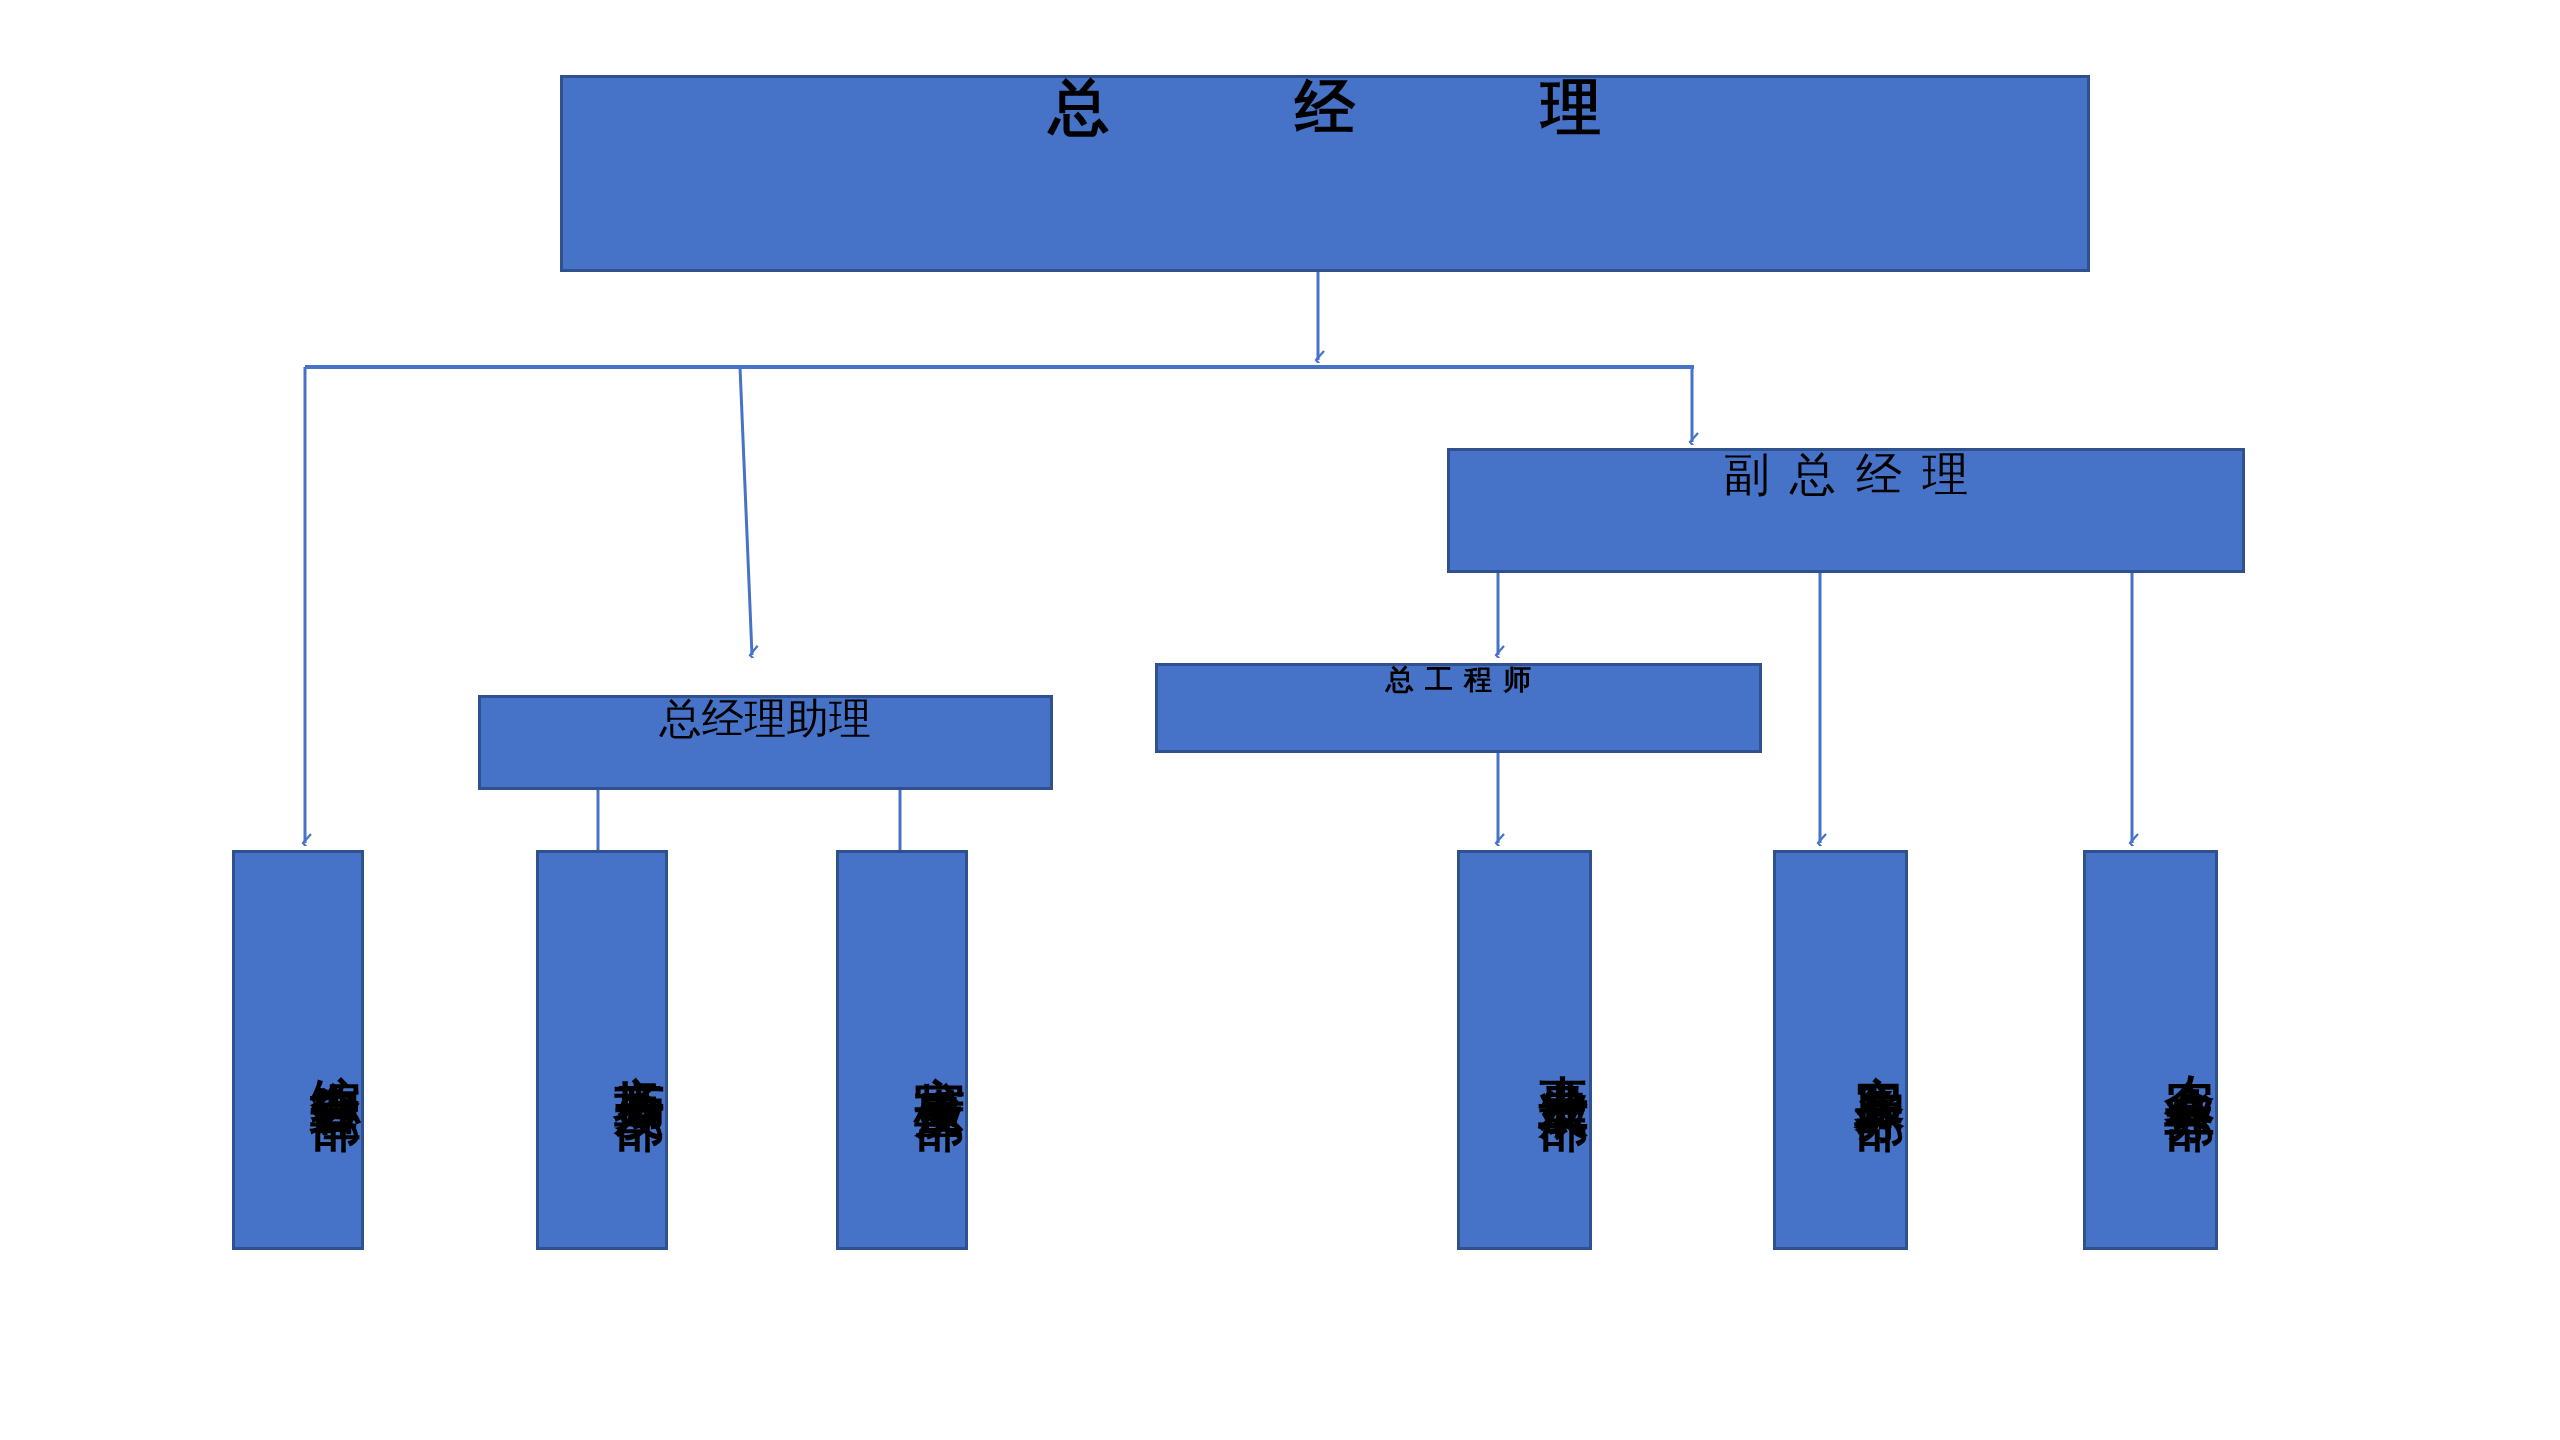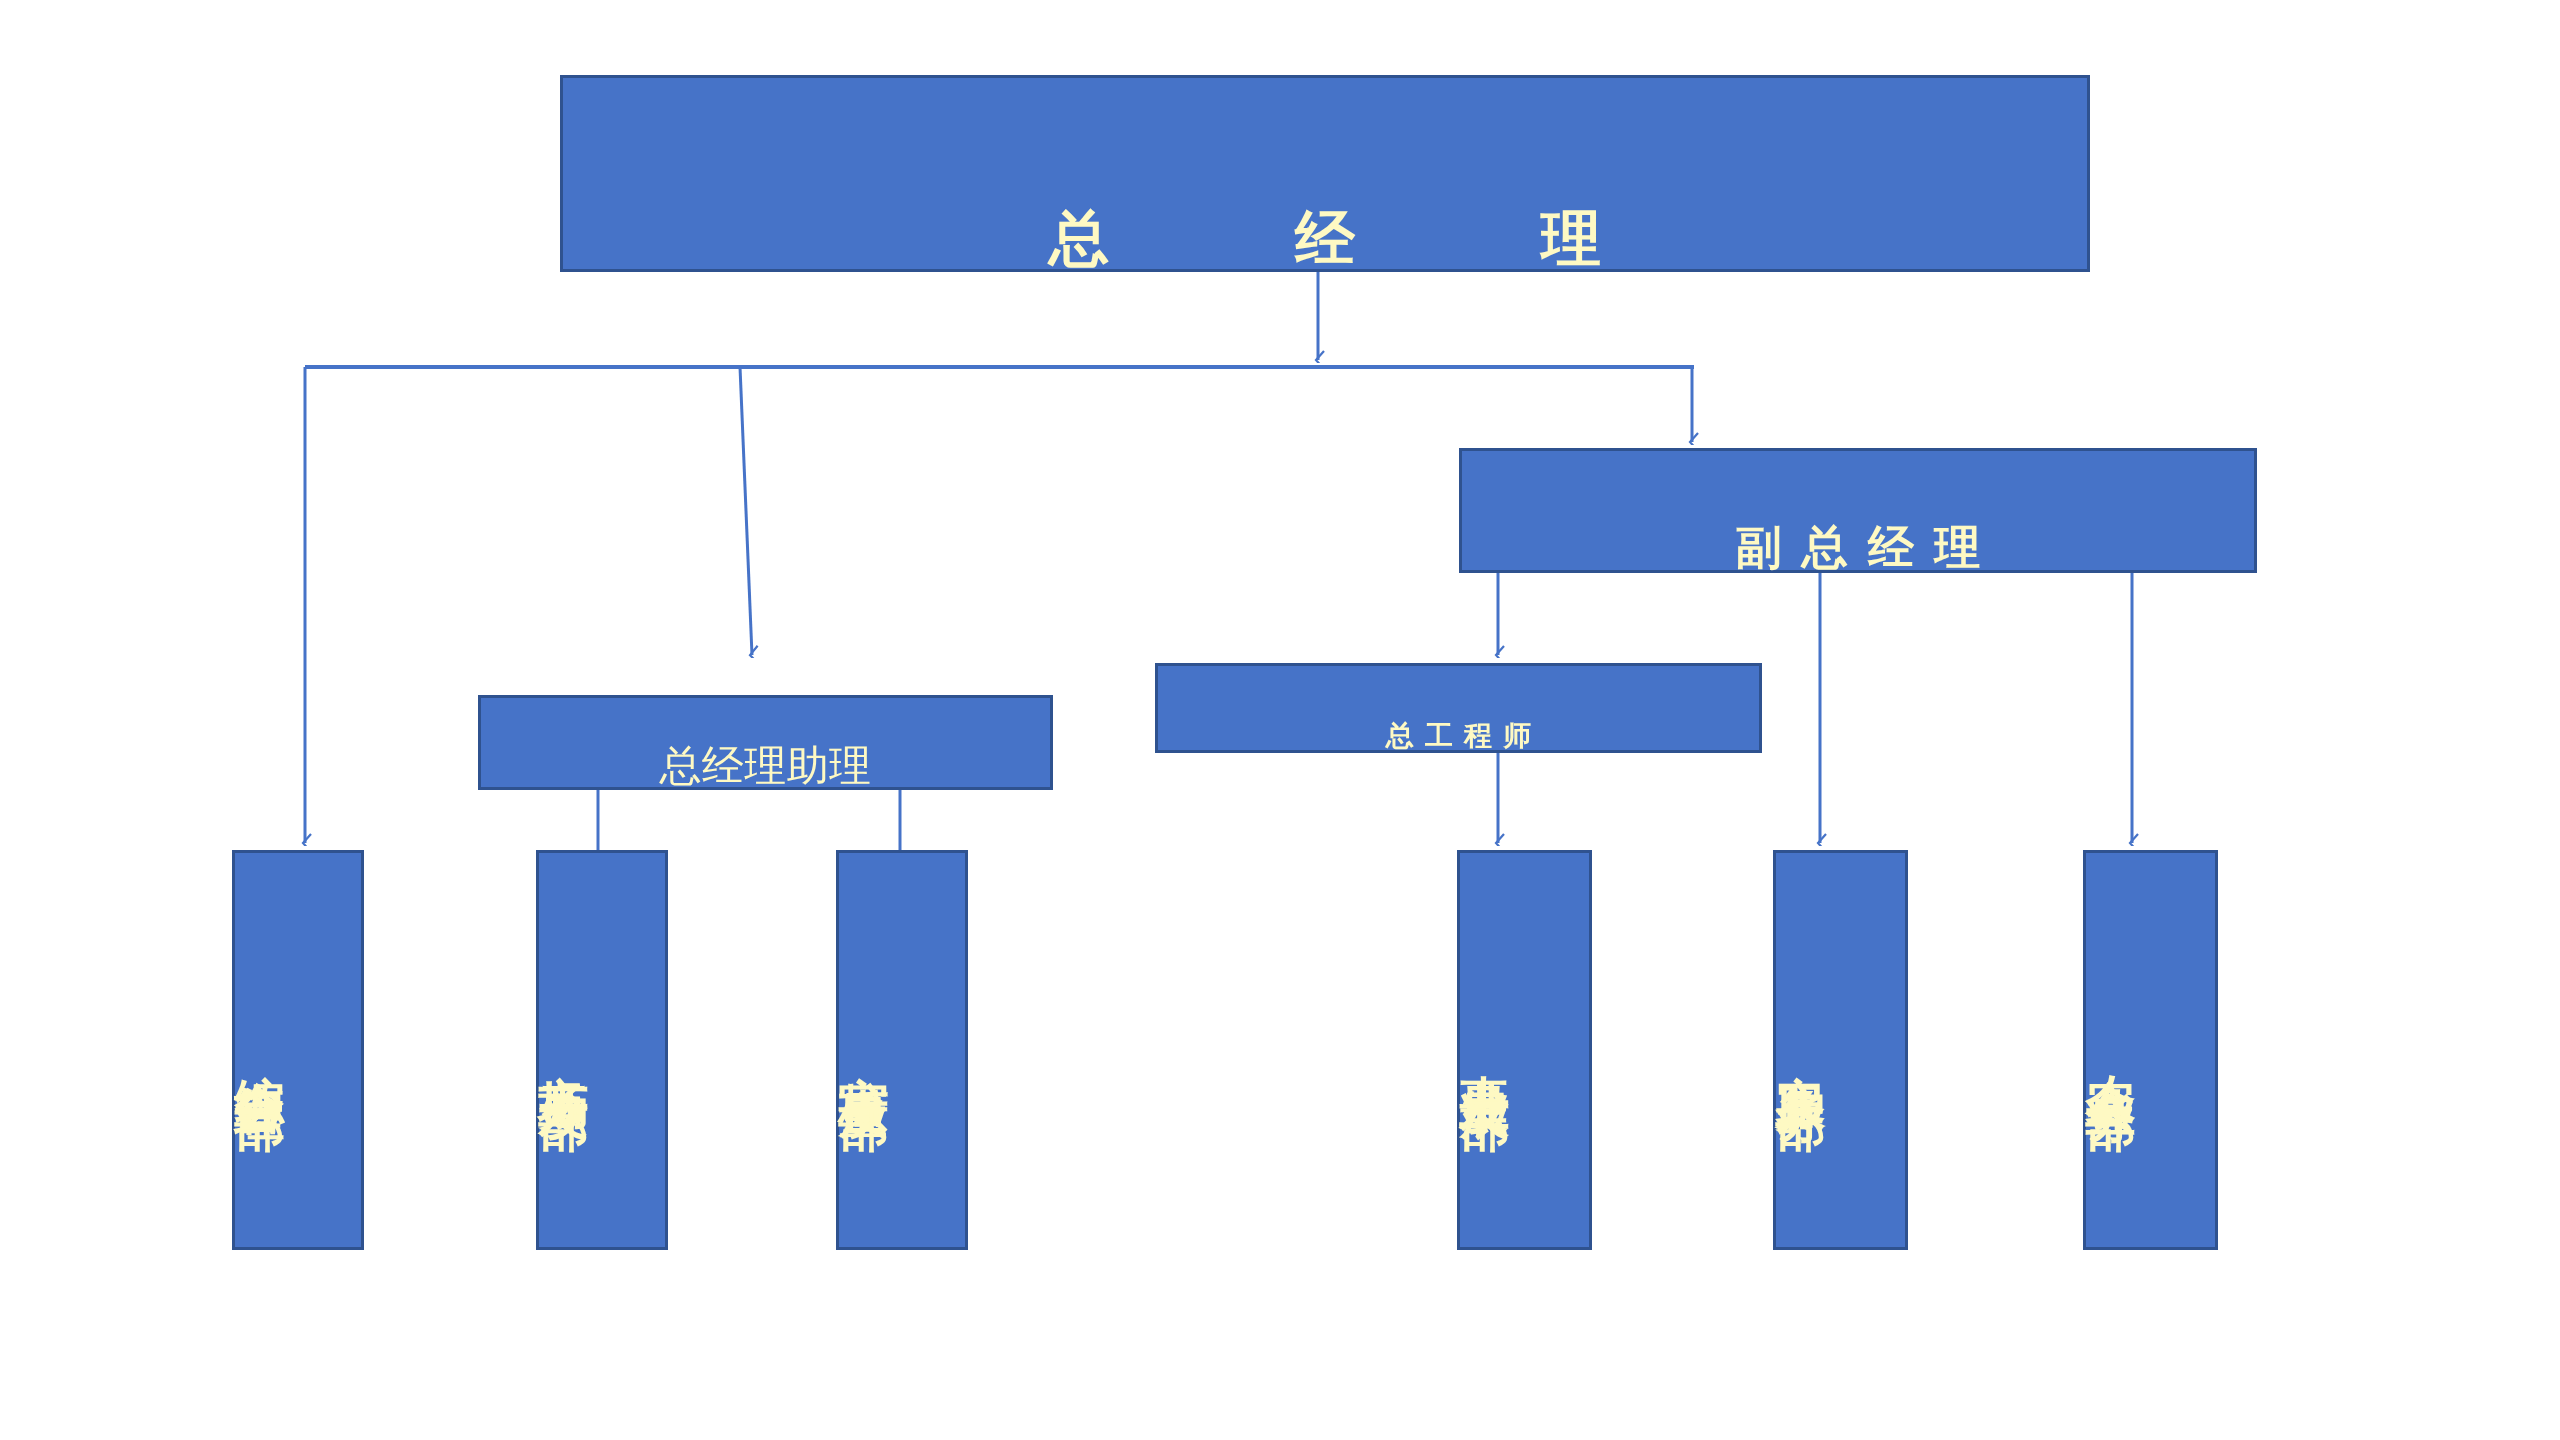--- a/index.html
+++ b/index.html
@@ -29,23 +29,23 @@
     z-index: 1;
   }
 
   
   .node {
     position: absolute;
     z-index: 2;
     box-sizing: border-box;
     background: #4673c8;
     border: 3px solid #2f528f;
-    color: #fef9c3;
+    color: #000000;
     display: flex;
-    align-items: flex-end;
+    align-items: flex-start;
     justify-content: center;
     text-align: center;
     line-height: 1.0;
   }
 
   
   .node.horiz {
     writing-mode: horizontal-tb;
   }
 
@@ -61,23 +61,22 @@
   }
 
   
   .n-gm {
     left: 560px;  top: 75px;  width: 1530px; height: 197px;
     font-size: 60px; font-weight: bold; letter-spacing: 1.05em;
     text-indent: 1.05em;
   }
   .n-dgm {
     left: 1447px; top: 448px; width: 798px;  height: 125px;
-    font-size: 46px; font-weight: bold; letter-spacing: 0.44em;
+    font-size: 46px; font-weight: normal; letter-spacing: 0.44em;
     text-indent: 0.44em;
-    margin-left: 12px;
   }
   .n-asst {
     left: 478px;  top: 665px; width: 575px;  height: 95px;
     font-size: 42px; font-weight: normal; letter-spacing: 0.01em; margin-top: 30px;
   }
   .n-ce {
     left: 1155px; top: 663px; width: 607px;  height: 90px;
     font-size: 28px; font-weight: bold; letter-spacing: 0.40em;
     text-indent: 0.40em;
   }

